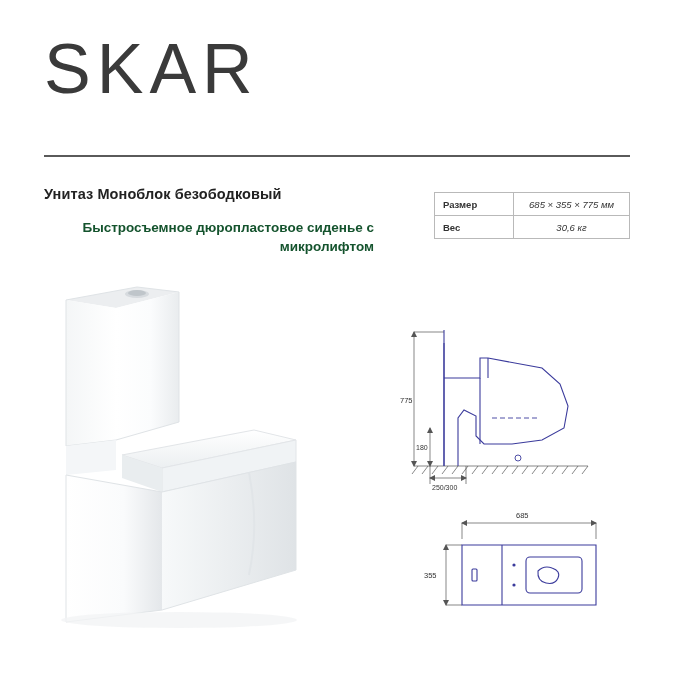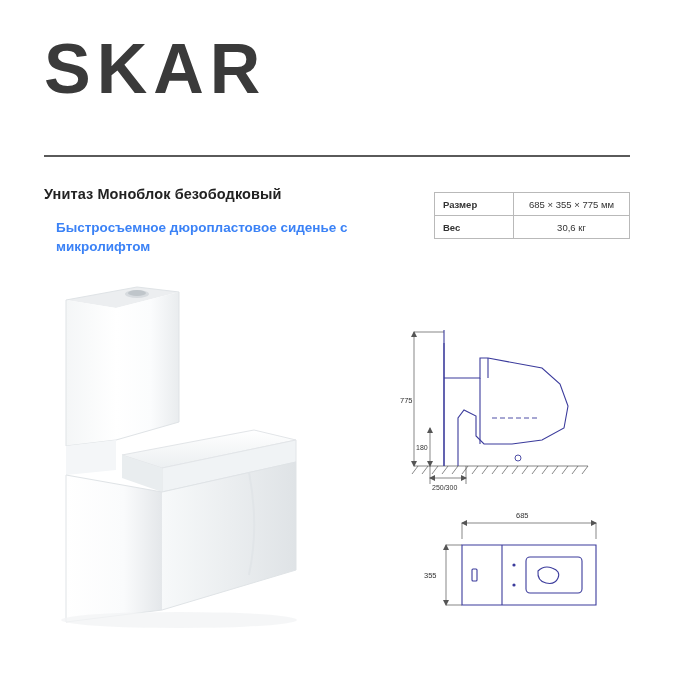--- a/index.html
+++ b/index.html
@@ -20,21 +20,21 @@
     inset: 0;
   }
 
   
   .brand {
     position: absolute;
     left: 44px;
     top: 34px;
     font-size: 70px;
     letter-spacing: 6px;
-    font-weight: 700;
+    font-weight: 400;
     color: #3a3a3a;
     line-height: 1;
     font-family: "Liberation Sans", sans-serif;
   }
   .brand-rule {
     position: absolute;
     left: 44px;
     top: 155px;
     width: 586px;
     height: 2px;
@@ -52,24 +52,25 @@
     font-size: 14.5px;
     font-weight: bold;
     color: #222;
     letter-spacing: 0.1px;
     margin: 0 0 16px 0;
     line-height: 1.2;
   }
   .title-sub {
     font-size: 13.5px;
     font-weight: bold;
-    color: #3b82f6;
+    color: #14532d;
     line-height: 1.35;
-    margin: 12px;
+    margin: 0;
     max-width: 330px;
+    text-align: right;
   }
 
   
   .spec-table {
     position: absolute;
     left: 434px;
     top: 192px;
     width: 196px;
     border-collapse: collapse;
     font-size: 9.5px;
@@ -82,20 +83,21 @@
     margin-top: 48px;
   }
   .spec-table td.key {
     font-weight: bold;
     width: 62px;
     font-size: 9.5px;
   }
   .spec-table td.val {
     text-align: center;
     font-size: 9.5px;
+    font-style: italic;
   }
 
   
   .photo {
     position: absolute;
     left: 44px;
     top: 270px;
     width: 350px;
     height: 360px;
   }

